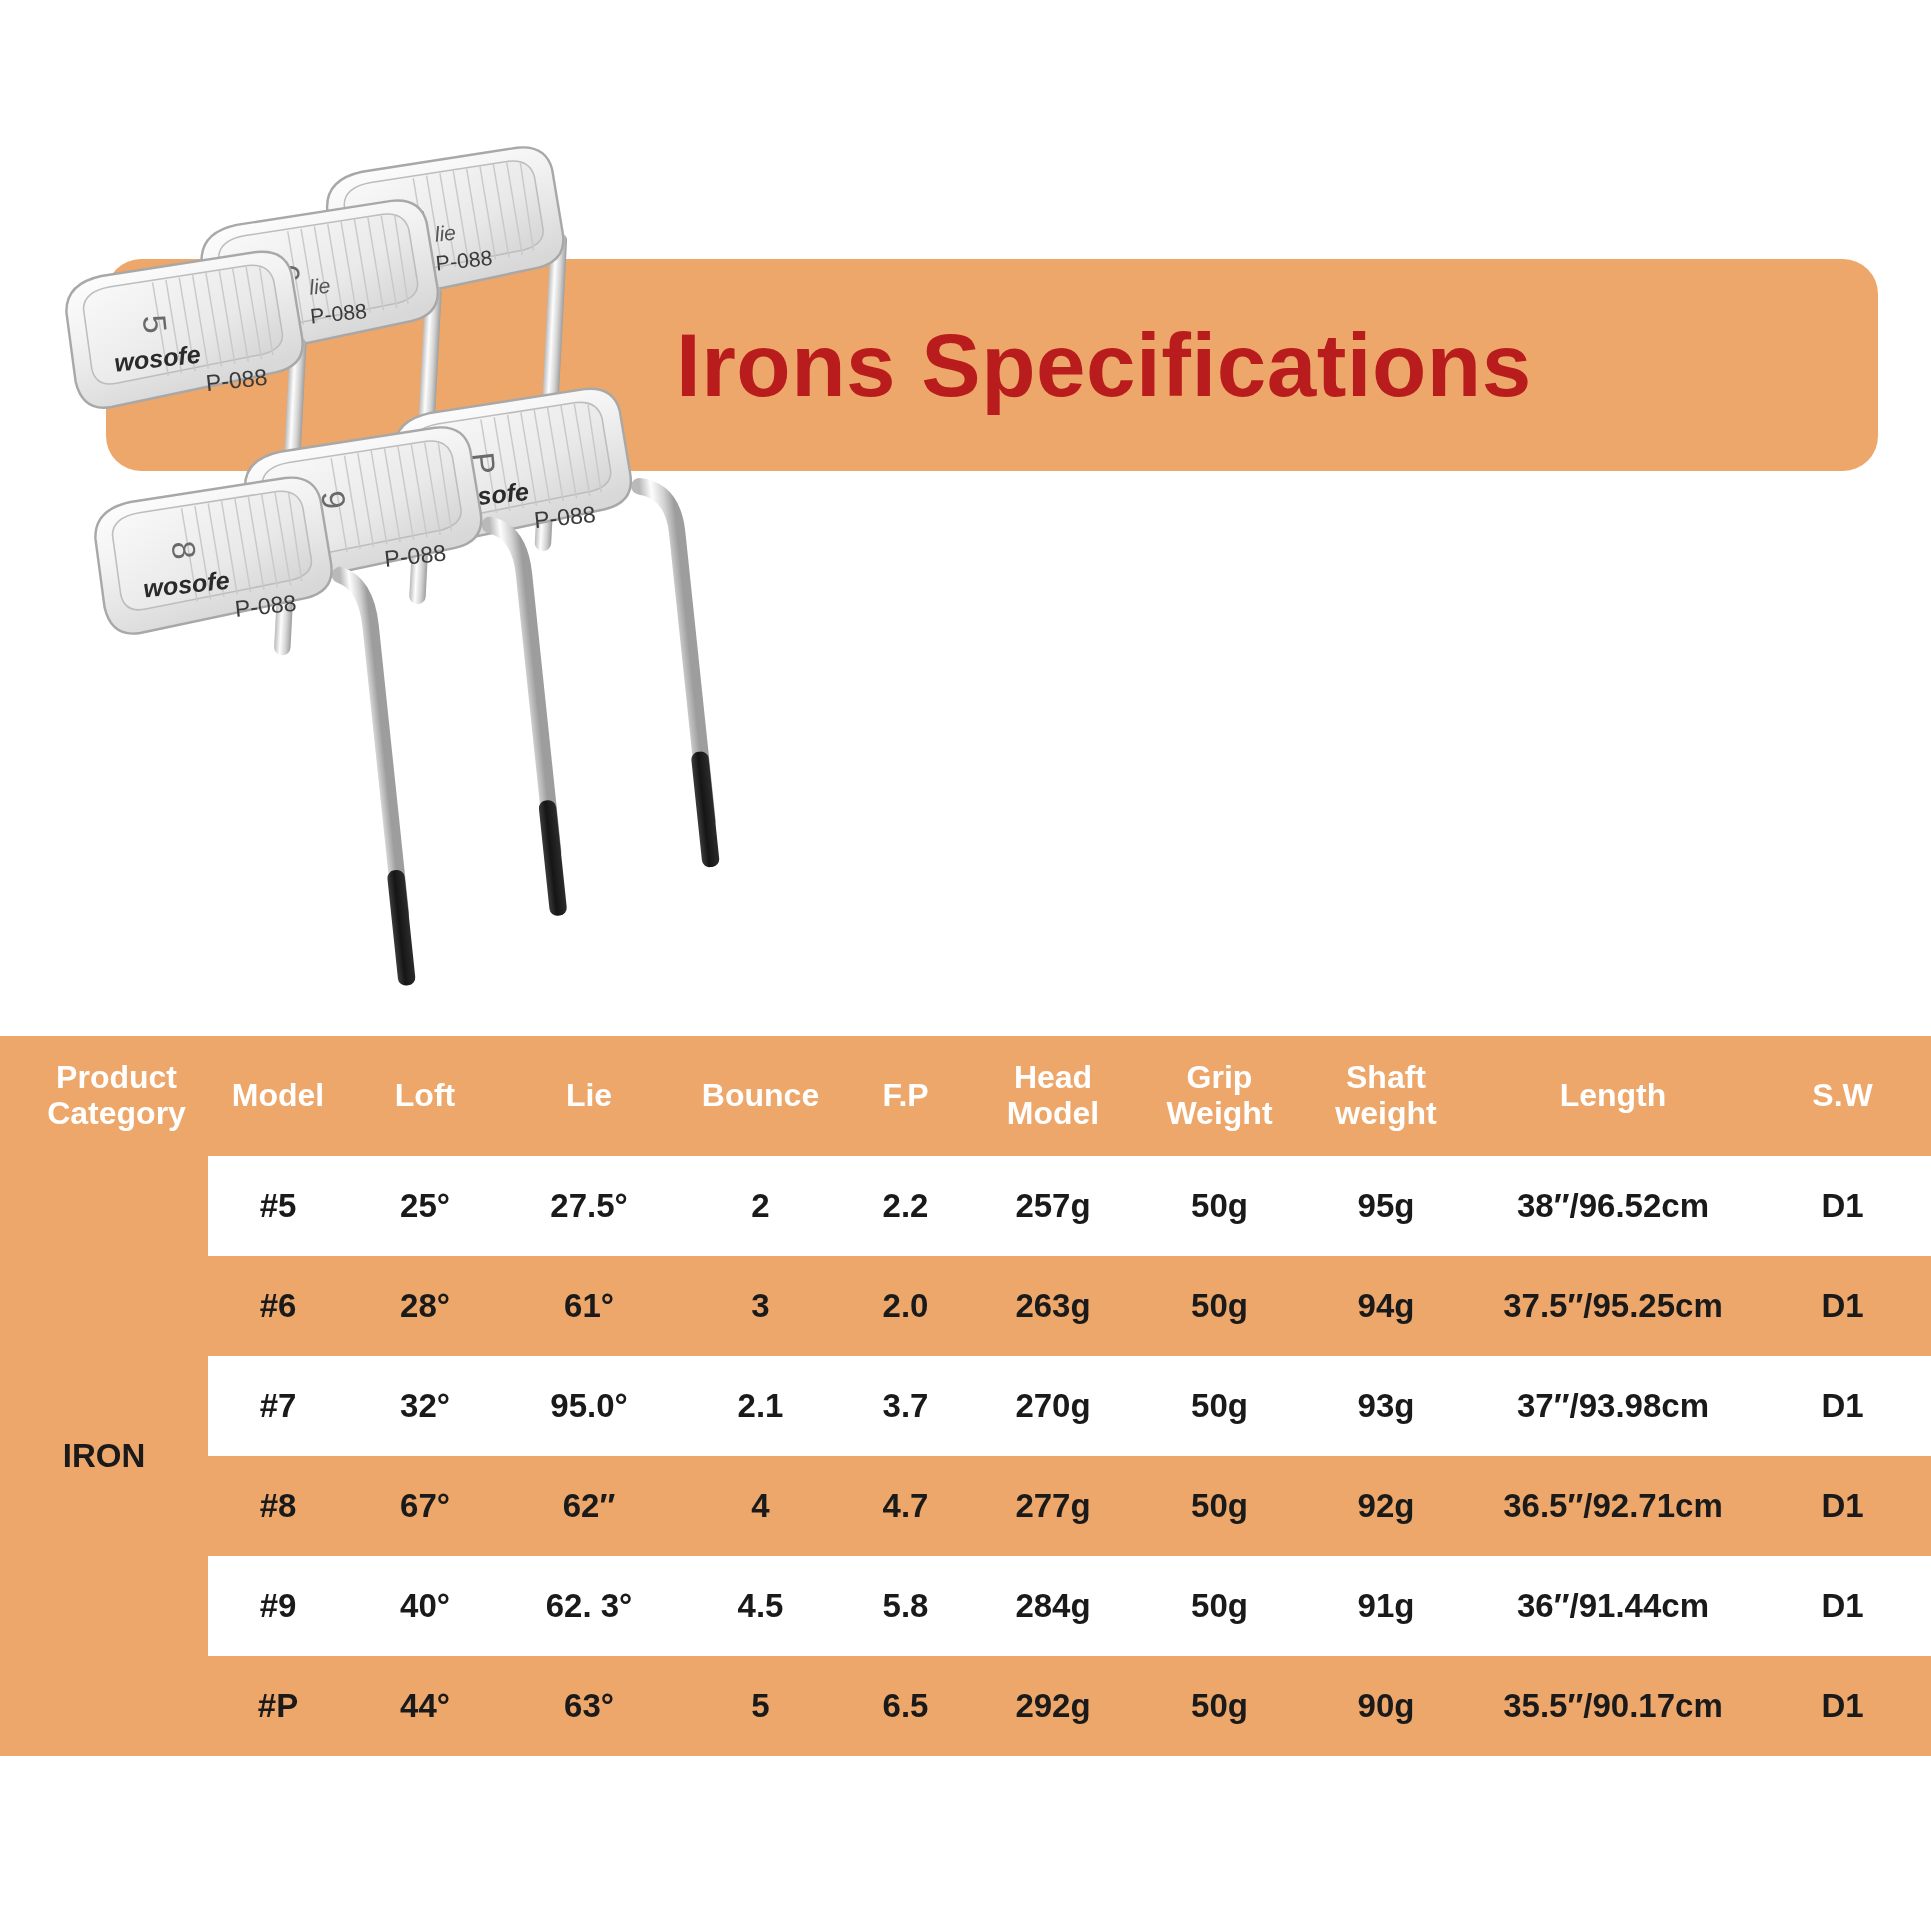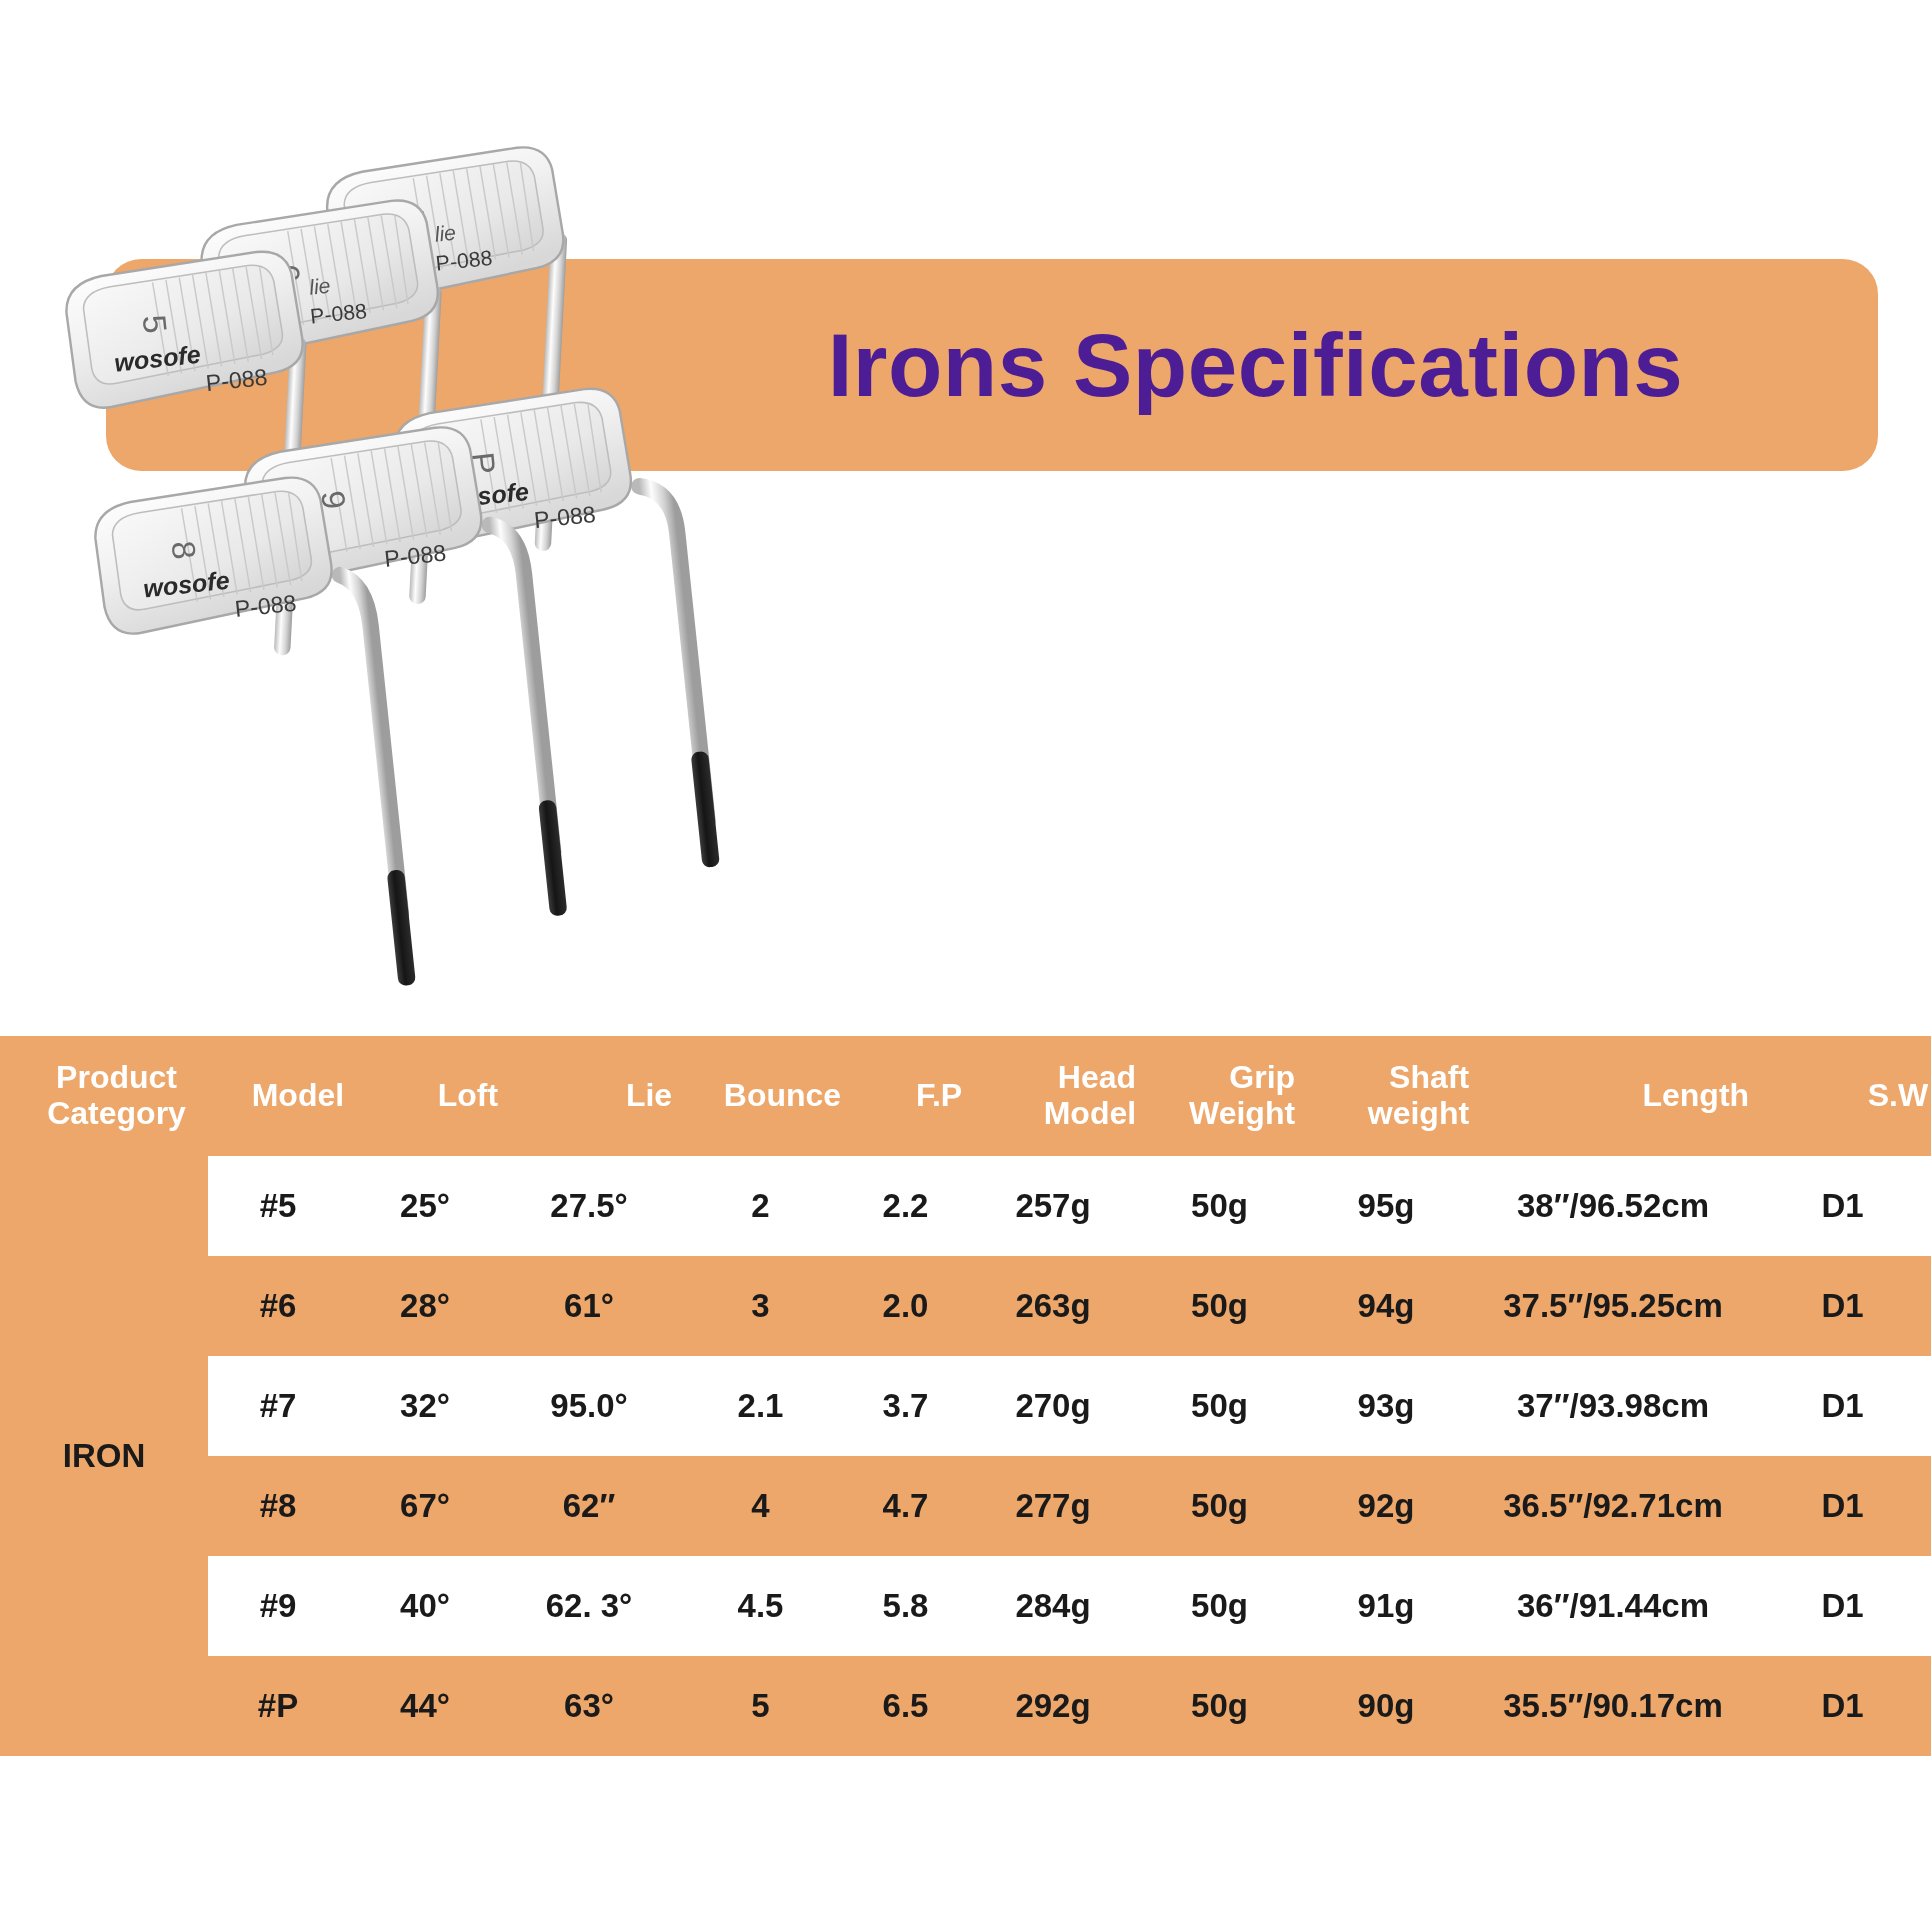--- a/index.html
+++ b/index.html
@@ -26,22 +26,22 @@
     border-radius: 35px;
     z-index: 1;
   }
   #header-title {
     position: absolute;
     left: 676px;
     top: 278px;
     width: 1159px;
     height: 174px;
     line-height: 174px;
-    text-align: center;
-    color: #4c1d95;
+    text-align: left;
+    color: #b91c1c;
     font-size: 89px;
     font-weight: bold;
     letter-spacing: 0.5px;
     z-index: 3;
     white-space: nowrap;
   }
 
   
   #clubs-illustration {
     position: absolute;
@@ -72,21 +72,21 @@
   #spec-table col.c-grip   { width: 159px; }
   #spec-table col.c-shaft  { width: 174px; }
   #spec-table col.c-length { width: 280px; }
   #spec-table col.c-sw     { width: 179px; }
 
   #spec-table th {
     background: #eda76a;
     color: #ffffff;
     font-size: 32px;
     font-weight: bold;
-    text-align: right;
+    text-align: center;
     padding: 11.6px 3.9px;
     height: 97px;
     vertical-align: middle;
     line-height: 1.12;
   }
   #spec-table th.th-cat {
     text-align: center;
     padding-left: 29px;
   }
 

